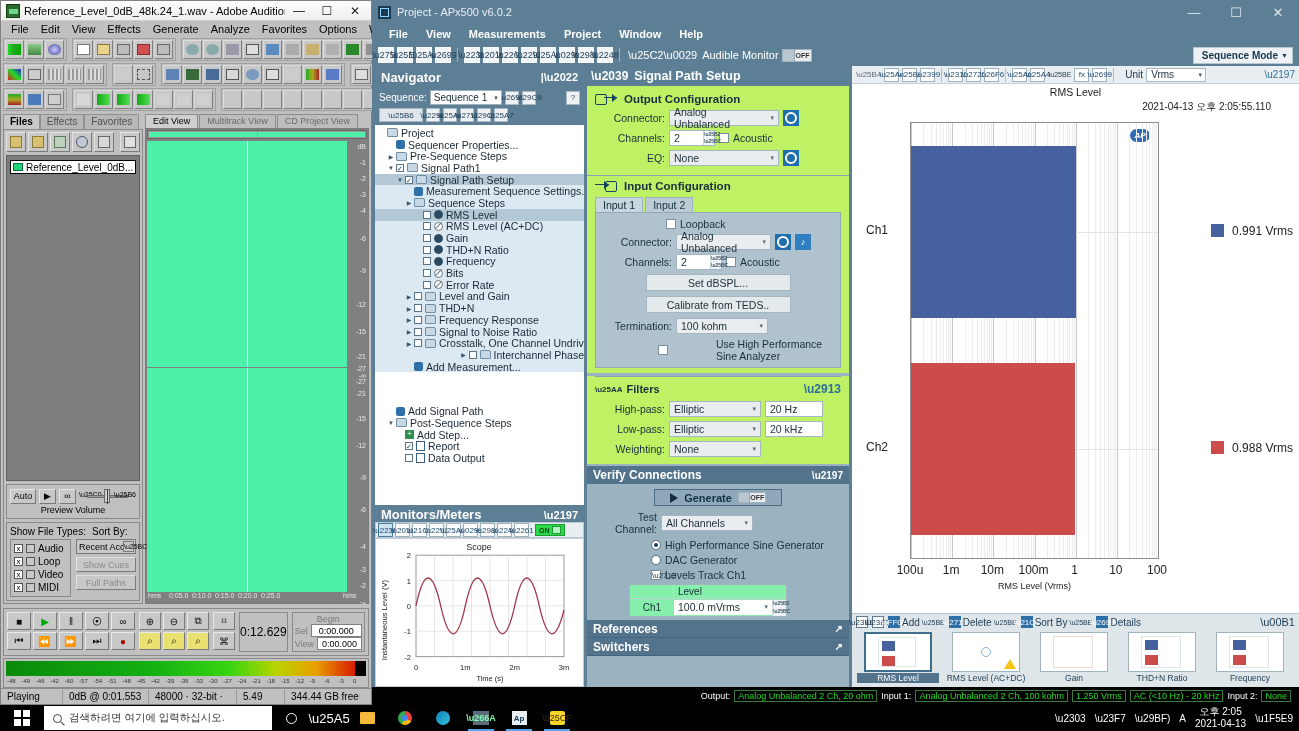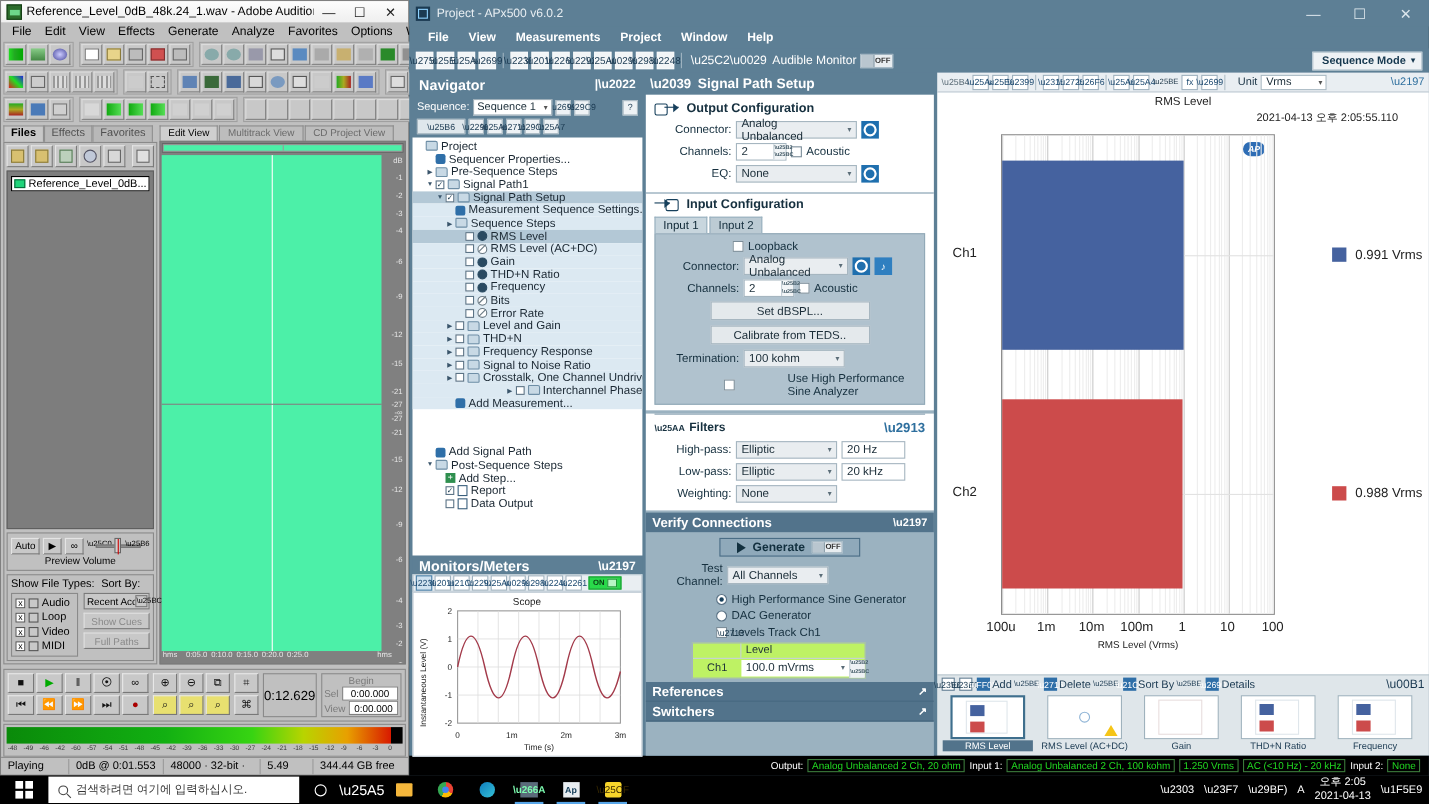--- a/index.html
+++ b/index.html
@@ -193,21 +193,21 @@
   .monON { margin-left:4px; background:#29d94a; border:1px solid #1c9b34; color:#0a3d14;
     font-size:7px; font-weight:bold; padding:1px 3px; display:flex; align-items:center; gap:2px; }
   .monON .sq { width:9px; height:8px; background:#b6f5c3; border:1px solid #1c9b34; }
   #scope { flex:1; background:#fff; border:1px solid #c3ced6; position:relative; }
 
   
   #sps { width:262px; display:flex; flex-direction:column; min-height:0; margin-right:3px; }
   #sps-hdr { height:20px; display:flex; align-items:center; font-size:12.5px; font-weight:bold; padding-left:4px; }
   #sps-hdr .bk { margin-right:6px; font-size:12px; }
   #sps-scroll { flex:1; background:#9bb2c0; position:relative; overflow:hidden; min-height:0; }
-  .sec { background:#ffffff; padding:3px 8px 5px 8px; }
+  .sec { background:#bef264; padding:3px 8px 5px 8px; }
   .sec-title { display:flex; align-items:center; gap:7px; font-size:11.5px; font-weight:bold;
     color:#16303f; margin:4px 0 5px 0; }
   .arrowout, .arrowin { width:22px; height:12px; position:relative; flex:none; }
   .arrowout:before{content:"";position:absolute;left:0;top:1px;width:10px;height:9px;border:1.6px solid #17405c;border-radius:2px;}
   .arrowout:after{content:"";position:absolute;left:9px;top:4px;width:13px;height:0;border-top:1.6px solid #17405c;}
   .arrowout i{position:absolute;right:0;top:1.2px;width:0;height:0;border-left:5px solid #17405c;border-top:4px solid transparent;border-bottom:4px solid transparent;}
   .arrowin:before{content:"";position:absolute;right:0;top:1px;width:10px;height:9px;border:1.6px solid #17405c;border-radius:2px;}
   .arrowin:after{content:"";position:absolute;left:0;top:4px;width:14px;height:0;border-top:1.6px solid #17405c;}
   .arrowin i{position:absolute;left:9px;top:1.2px;width:0;height:0;border-left:5px solid #17405c;border-top:4px solid transparent;border-bottom:4px solid transparent;}
   .frow { display:flex; align-items:center; gap:4px; margin-bottom:4px; font-size:10.5px; color:#16303f; }
@@ -243,21 +243,21 @@
     font-size:12px; font-weight:bold; color:#fff; margin-top:2px; }
   .pane-bar .ex { margin-left:auto; font-size:10px; }
   #verify-body { background:#9bb2c0; padding:5px 8px 3px 8px; }
   .genbtn { background:#8fa9ba; border:1px solid #4a6d85; height:17px; display:flex; align-items:center;
     justify-content:center; gap:6px; font-size:11px; font-weight:bold; color:#12303f; width:128px; margin:0 auto 5px auto; }
   .genbtn .pl { width:0;height:0;border-left:8px solid #12303f;border-top:5px solid transparent;border-bottom:5px solid transparent; }
   .radio { display:flex; align-items:center; gap:4px; font-size:10.5px; color:#16303f; }
   .rb { width:10px; height:10px; border:1px solid #5a7競; border:1px solid #5a7285; border-radius:50%;
     background:#fff; flex:none; position:relative; }
   .rb.on:after{content:"";position:absolute;left:2px;top:2px;width:4px;height:4px;background:#17405c;border-radius:50%;}
-  .lvtable { border:1px solid #a2b3be; background:#bef264; width:158px; margin-left:34px; }
+  .lvtable { border:1px solid #a2b3be; background:#86efac; width:158px; margin-left:34px; }
   .lvtable .hr { display:flex; height:14px; border-bottom:1px solid #c6d2d9; font-size:10px; color:#1b2d38; }
   .lvtable .hr .c1 { width:44px; border-right:1px solid #c6d2d9; }
   .lvtable .hr .c2 { flex:1; padding-left:4px; display:flex; align-items:center; }
   .lvtable .dr { display:flex; height:17px; font-size:10px; color:#1b2d38; align-items:center; }
   .lvtable .dr .c1 { width:44px; text-align:center; }
   .lvtable .dr .c2 { flex:1; display:flex; }
 
   
   #graph { flex:1; display:flex; flex-direction:column; min-width:0; }
   #gr-tools { height:18px; background:#e9eef2; display:flex; align-items:center; gap:3px;
@@ -273,21 +273,21 @@
   #gr-ts { position:absolute; right:28px; top:16px; font-size:10px; color:#222; }
   #plot { position:absolute; left:58px; right:140px; top:38px; bottom:54px;
     border:1px solid #8d8d8d; background:#fff; overflow:hidden; }
   #plot .vline { position:absolute; top:0; bottom:0; width:1px; background:#e2e2e2; }
   #plot .hline { position:absolute; left:0; right:0; height:1px; background:#e2e2e2; }
   .bar { position:absolute; left:0; }
   #aplogo { position:absolute; right:8px; top:6px; width:20px; height:13px; border-radius:7px;
     background:#2e6db5; color:#fff; font-size:8px; font-style:italic; font-weight:bold;
     display:flex; align-items:center; justify-content:center; }
   .chlabel { position:absolute; left:14px; font-size:12px; color:#222; }
-  .legitem { position:absolute; right:6px; display:flex; align-items:flex-end; gap:8px; font-size:12px; color:#222; }
+  .legitem { position:absolute; right:6px; display:flex; align-items:flex-start; gap:8px; font-size:12px; color:#222; }
   .legitem .sw { width:13px; height:13px; flex:none; }
   .xtick { position:absolute; bottom:36px; font-size:12px; color:#222; text-align:center; transform:translateX(-50%); }
   #xlabel { position:absolute; left:58px; right:140px; bottom:22px; text-align:center;
     font-size:9px; color:#222; }
   #gr-bottom { height:74px; background:#dfe6ea; border-top:1px solid #b4c2cb; display:flex; flex-direction:column; }
   #gr-bbar { height:16px; display:flex; align-items:center; gap:4px; padding:0 4px; font-size:10px; color:#1b3a52; }
   #gr-bbar .bb { display:flex; align-items:center; gap:2px; }
   #gr-bbar .sq { width:12px; height:12px; background:#2f6fa8; color:#fff; font-size:8px;
     display:flex; align-items:center; justify-content:center; }
   #gr-bbar .sqd { width:12px; height:12px; background:#fff; border:1px solid #5e7b91; color:#1b3a52;

